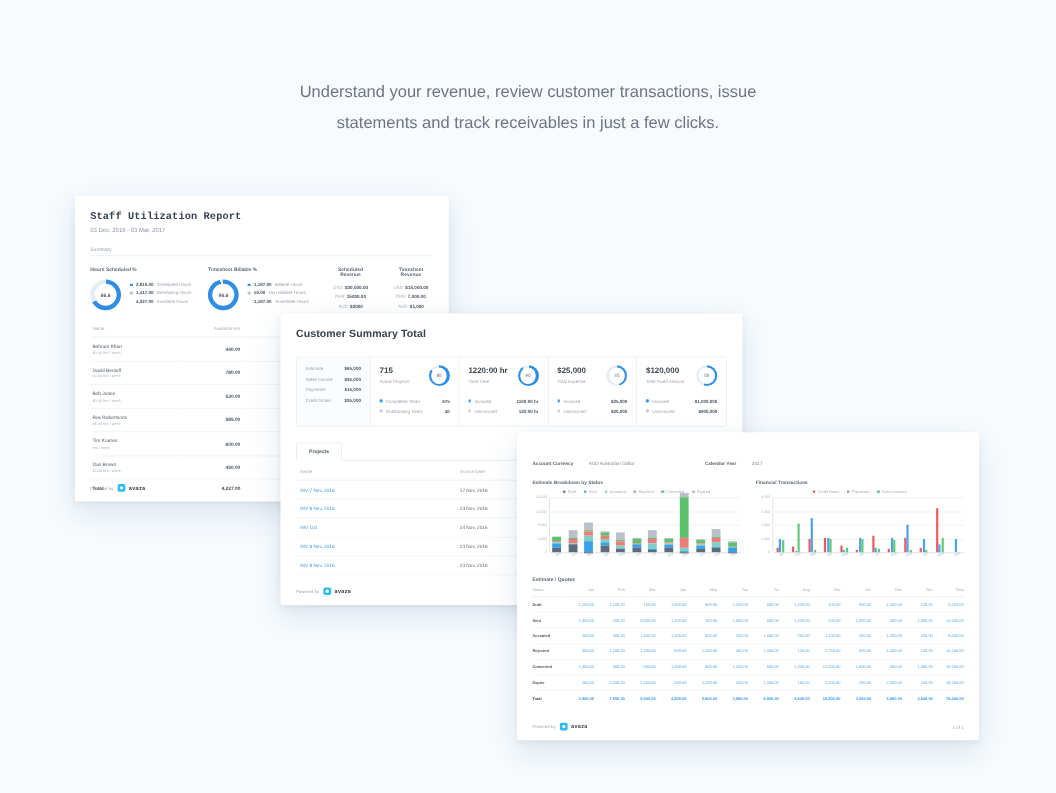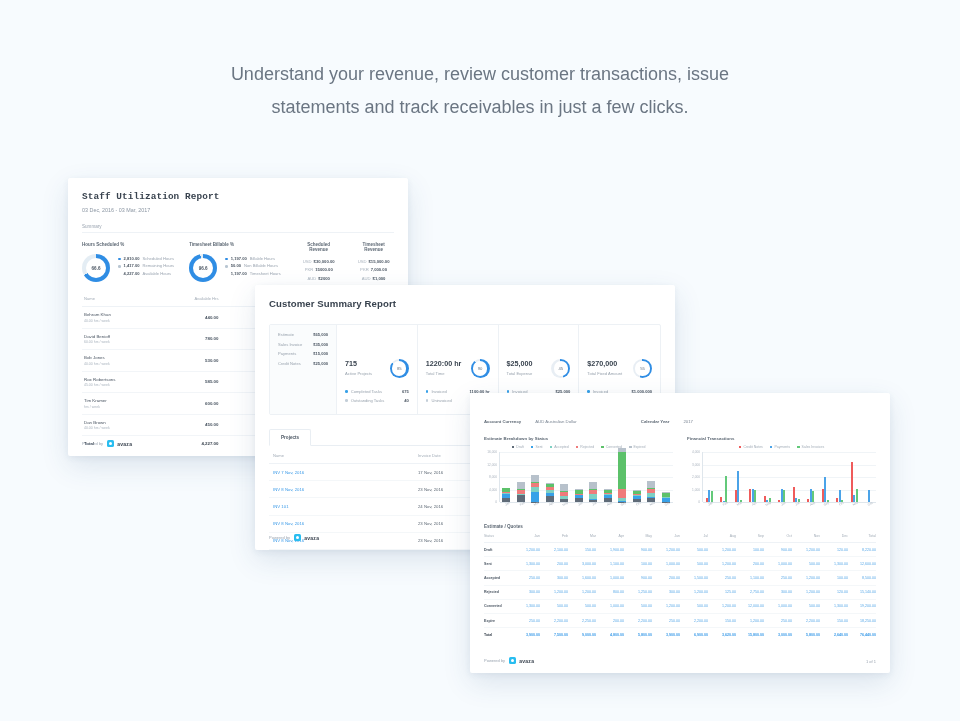--- a/index.html
+++ b/index.html
@@ -17,22 +17,22 @@
   .hero h1 {
     font-size: 29px;
     font-weight: bold;
     letter-spacing: -0.2px;
     color: #3c4858;
     line-height: 1.2;
   }
   .hero h1 .blue  { color: #2f8de4; }
   .hero h1 .green { color: #56b56a; }
   .hero p {
-    margin-top: 6px;
-    font-size: 18px;
+    margin-top: 18px;
+    font-size: 15px;
     line-height: 1.85;
     color: #6b7683;
     font-weight: 400;
   }
 
   
   .card {
     position: absolute;
     background: #ffffff;
     border-radius: 2px;
@@ -119,21 +119,21 @@
   #card2 .rep-title { font-size: 9.6px; }
 
   .stat-strip { display: flex; margin-top: 15px; border: 1px solid #edf1f5; border-radius: 2px; }
   .stat-cell { padding: 7px 8px; border-right: 1px solid #edf1f5; }
   .stat-cell:last-child { border-right: none; }
   .stat-cell.k { width: 72px; background: #fafcfd; }
   .stat-cell.m { width: 87px; }
   .kv { display: flex; justify-content: space-between; font-size: 4.1px; margin-bottom: 4.6px; }
   .kv .k1 { color: #99a3ae; }
   .kv .v1 { color: #4b5663; font-weight: bold; }
-  .stat-top { display: flex; justify-content: space-between; align-items: flex-start; margin-top: 27px; }
+  .stat-top { display: flex; justify-content: space-between; align-items: flex-start; }
   .stat-big { font-size: 7.2px; font-weight: bold; color: #39434f; }
   .stat-cap { font-size: 4.1px; color: #99a3ae; margin-top: 3px; }
   .ring {
     width: 19px; height: 19px; border-radius: 50%; position: relative; flex: 0 0 19px;
     background: conic-gradient(#2f8de4 0deg var(--a), #e8eef4 var(--a) 360deg);
   }
   .ring::after { content:""; position:absolute; left:2.4px; top:2.4px; right:2.4px; bottom:2.4px; background:#fff; border-radius:50%; }
   .ring span { position:absolute; inset:0; display:flex; align-items:center; justify-content:center; font-size:4.2px; color:#6b7683; z-index:2; }
   .stat-rows { margin-top: 11px; }
   .stat-row { display: flex; align-items: center; justify-content: space-between; font-size: 4.1px; margin-bottom: 4px; }
@@ -355,21 +355,21 @@
       <span class="logo-dot">
           <i></i>
         </span>
       <span class="brand">avaza</span>
     </div>
   </div>
 </div>
 
 <div class="card" id="card2">
   <div class="card-inner">
-    <div class="rep-title">Customer Summary Report</div>
+    <div class="rep-title">Customer Summary Total</div>
 
     <div class="stat-strip">
       <div class="stat-cell k" id="cs-kv">
           <div class="kv">
             <span class="k1">Estimate</span>
             <span class="v1">$65,000</span>
           </div>
           <div class="kv">
             <span class="k1">Sales Invoice</span>
             <span class="v1">$35,000</span>
@@ -460,21 +460,21 @@
                 <i class="dot" style="background: rgb(195, 206, 216);"></i>
                 <span>Uninvoiced</span>
               </div>
               <span class="num">$20,000</span>
             </div>
           </div>
         </div>
       <div class="stat-cell m" id="cs-s3">
           <div class="stat-top">
             <div>
-              <div class="stat-big">$270,000</div>
+              <div class="stat-big">$120,000</div>
               <div class="stat-cap">Total Fixed Amount</div>
             </div>
             <div class="ring" style="--a: 198deg;">
               <span>55</span>
             </div>
           </div>
           <div class="stat-rows">
             <div class="stat-row">
               <div class="lbl">
                 <i class="dot" style="background: rgb(56, 161, 232);"></i>

